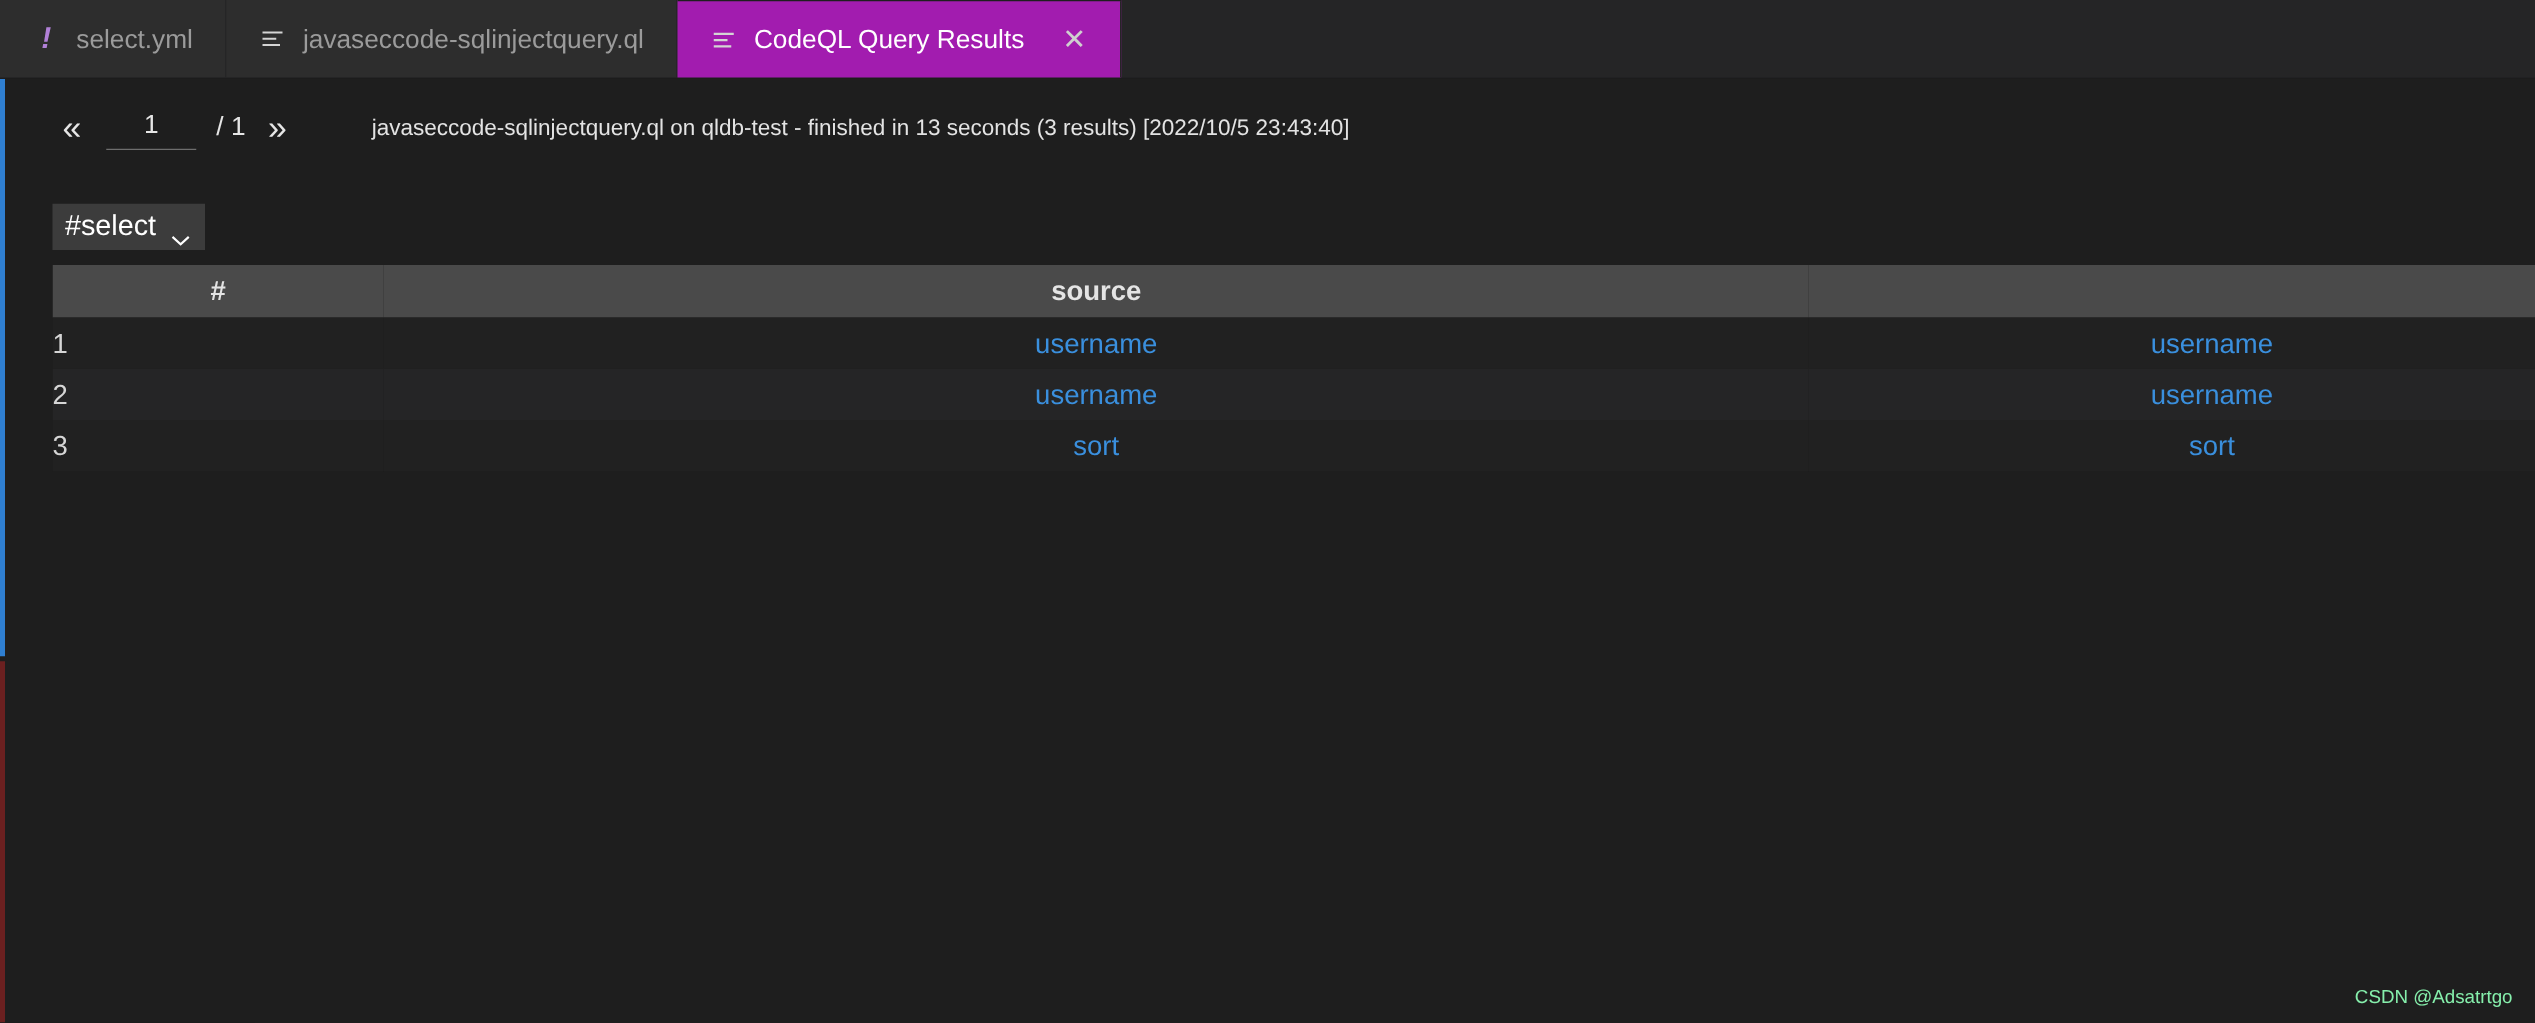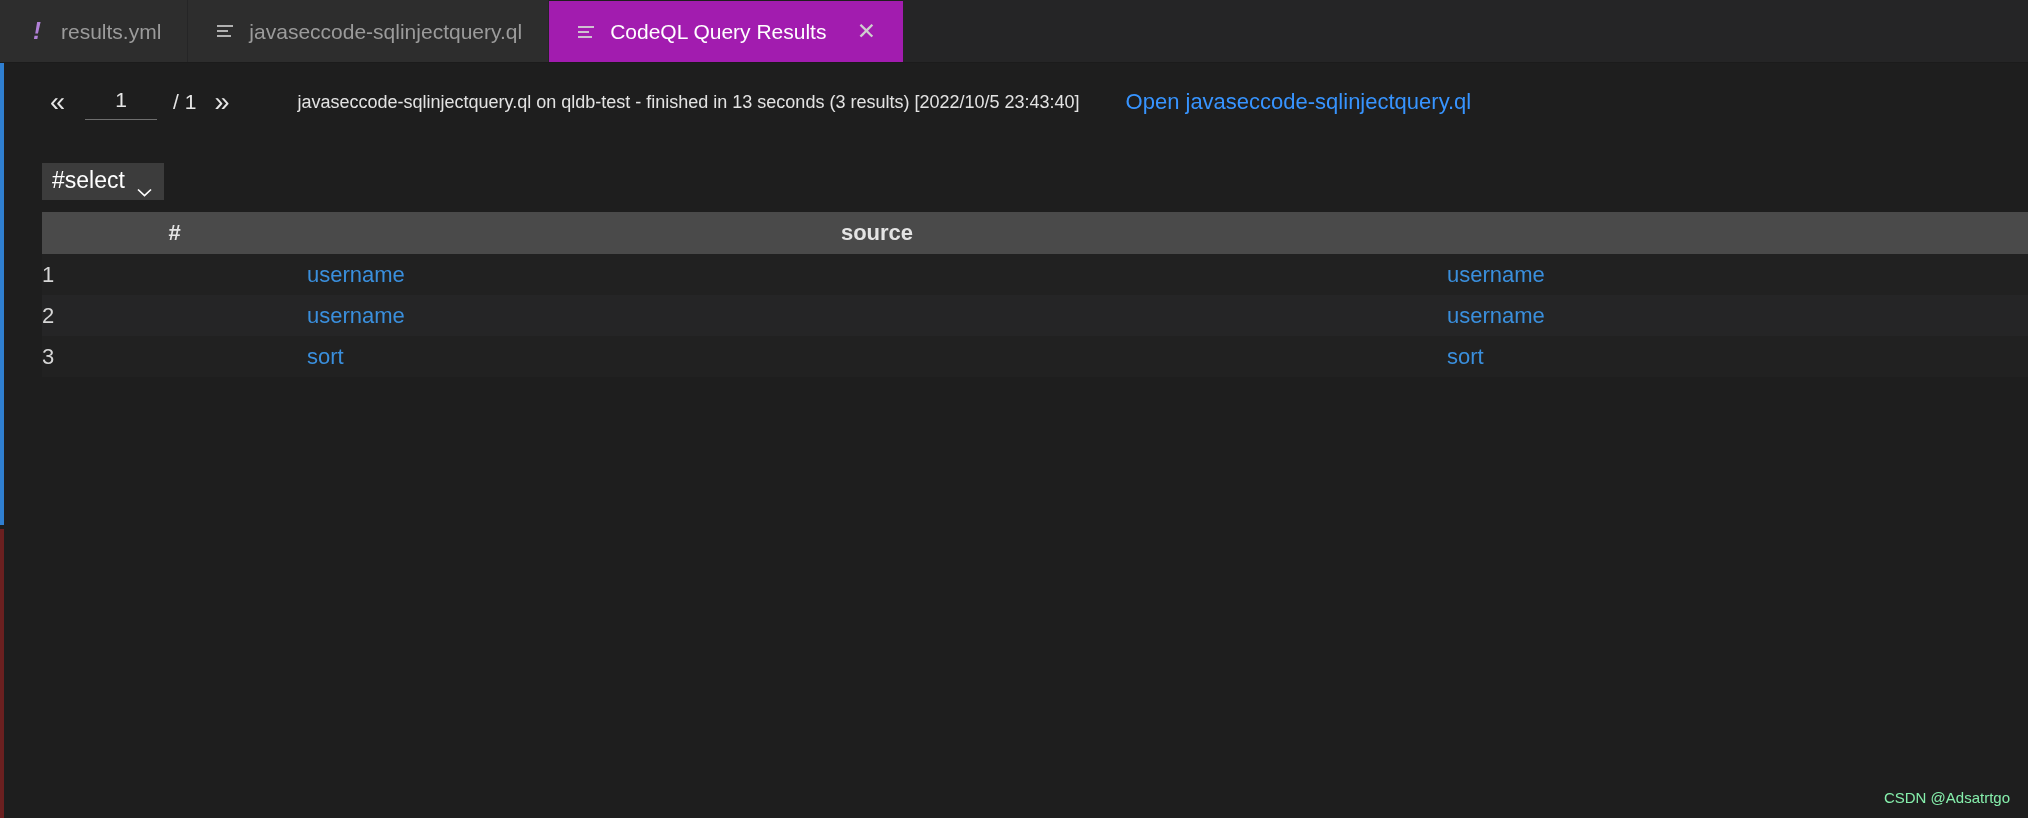--- a/index.html
+++ b/index.html
@@ -233,21 +233,21 @@
     font-size: 22px;
   }
   tbody tr { background: #252526; }
   tbody tr.odd { background: #212121; }
   td.num {
     color: #d6d6d6;
     text-align: left;
     padding-left: 12px;
   }
   td.cell {
-    text-align: left;
+    text-align: center;
   }
   td.cell .link {
     color: #3a8fdd;
     cursor: pointer;
   }
   .cell-indent-src { padding-left: 258px; }
   .cell-indent-sink { padding-left: 272px; }
 
   
   .watermark {
@@ -264,21 +264,21 @@
 <body>
 
 <div class="app">
 
   <div class="tabbar">
 
     <div class="tab">
       <span class="tab-icon">
         <span class="icon-yaml">!</span>
       </span>
-      <span class="tab-label">results.yml</span>
+      <span class="tab-label">select.yml</span>
     </div>
 
     <div class="tab">
       <span class="tab-icon">
         <svg class="icon-lines" viewBox="0 0 20 16" fill="none" stroke="currentColor" stroke-width="1.6">
           <line x1="2" y1="3" x2="18" y2="3"></line>
           <line x1="2" y1="8" x2="13" y2="8"></line>
           <line x1="2" y1="13" x2="16" y2="13"></line>
         </svg>
       </span>
@@ -306,21 +306,20 @@
     <div class="left-accent-lower"></div>
 
     <div class="results-toolbar">
       <div class="pager">
         <span class="pager-btn">«</span>
         <input class="page-input" type="text" value="1" style="">
         <span class="page-total">/ 1</span>
         <span class="pager-btn">»</span>
       </div>
       <div class="status-text">javaseccode-sqlinjectquery.ql on qldb-test - finished in 13 seconds (3 results) [2022/10/5 23:43:40]</div>
-      <a class="open-link">Open javaseccode-sqlinjectquery.ql</a>
       <div class="spacer"></div>
     </div>
 
     <div class="select-row">
       <div class="select-box">
         <span>#select</span>
         <span class="chev">
           <svg viewBox="0 0 15 9" width="15" height="9" fill="none" stroke="currentColor" stroke-width="1.7">
             <polyline points="1,1.5 7.5,7.5 14,1.5"></polyline>
           </svg>

